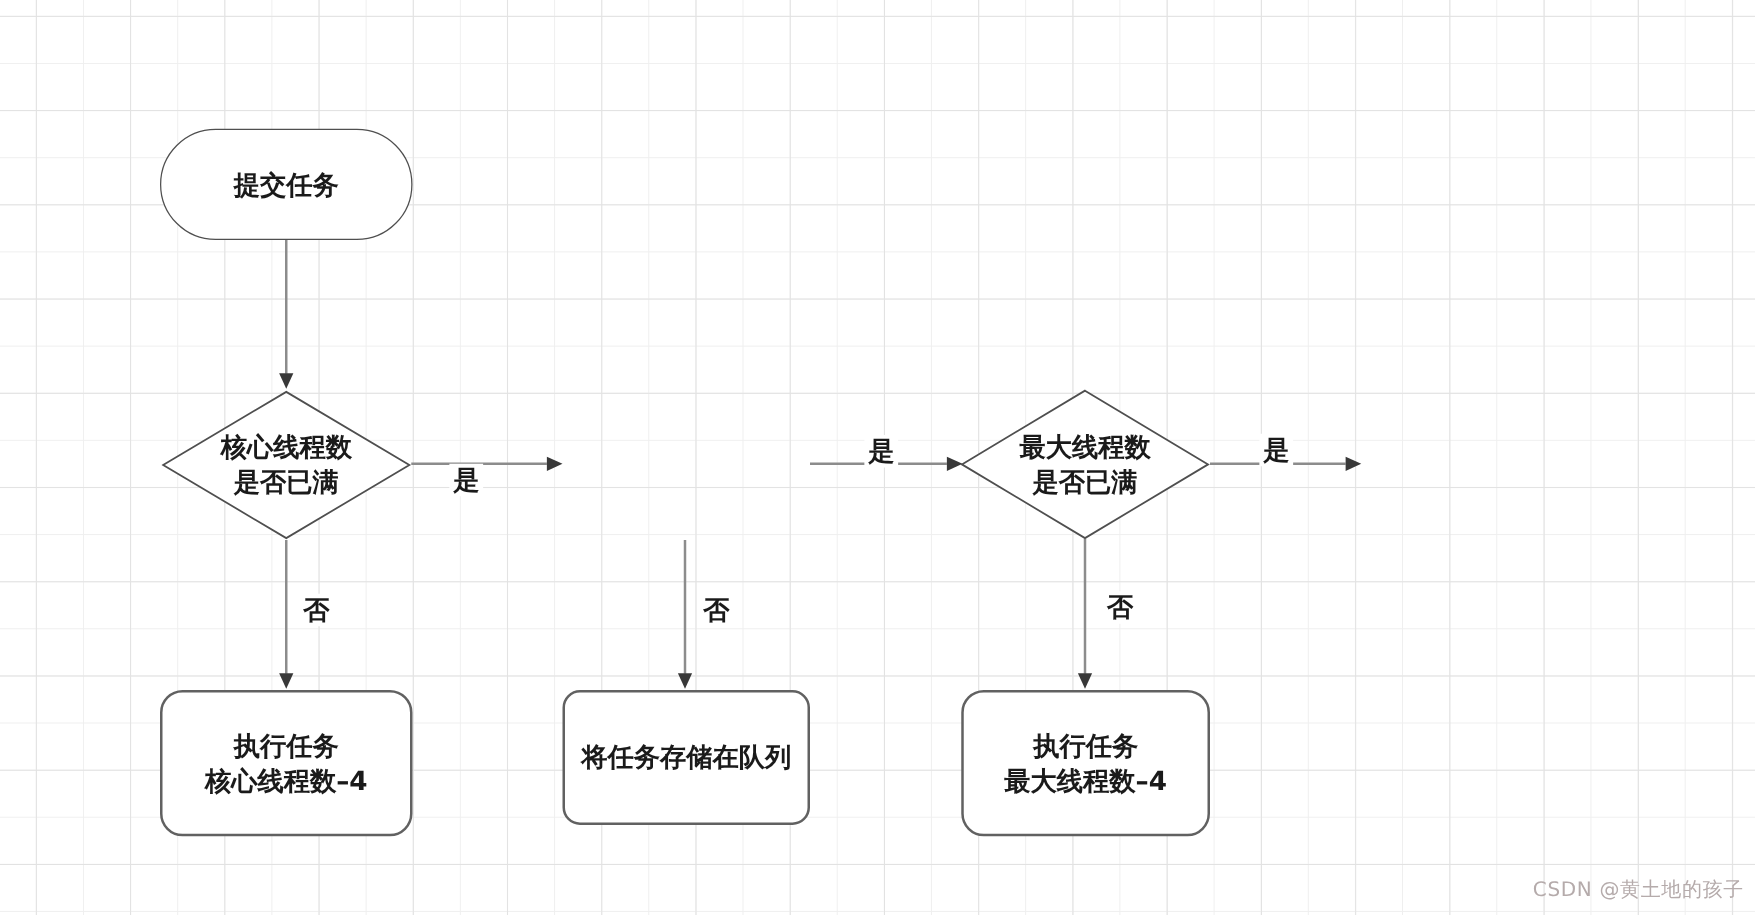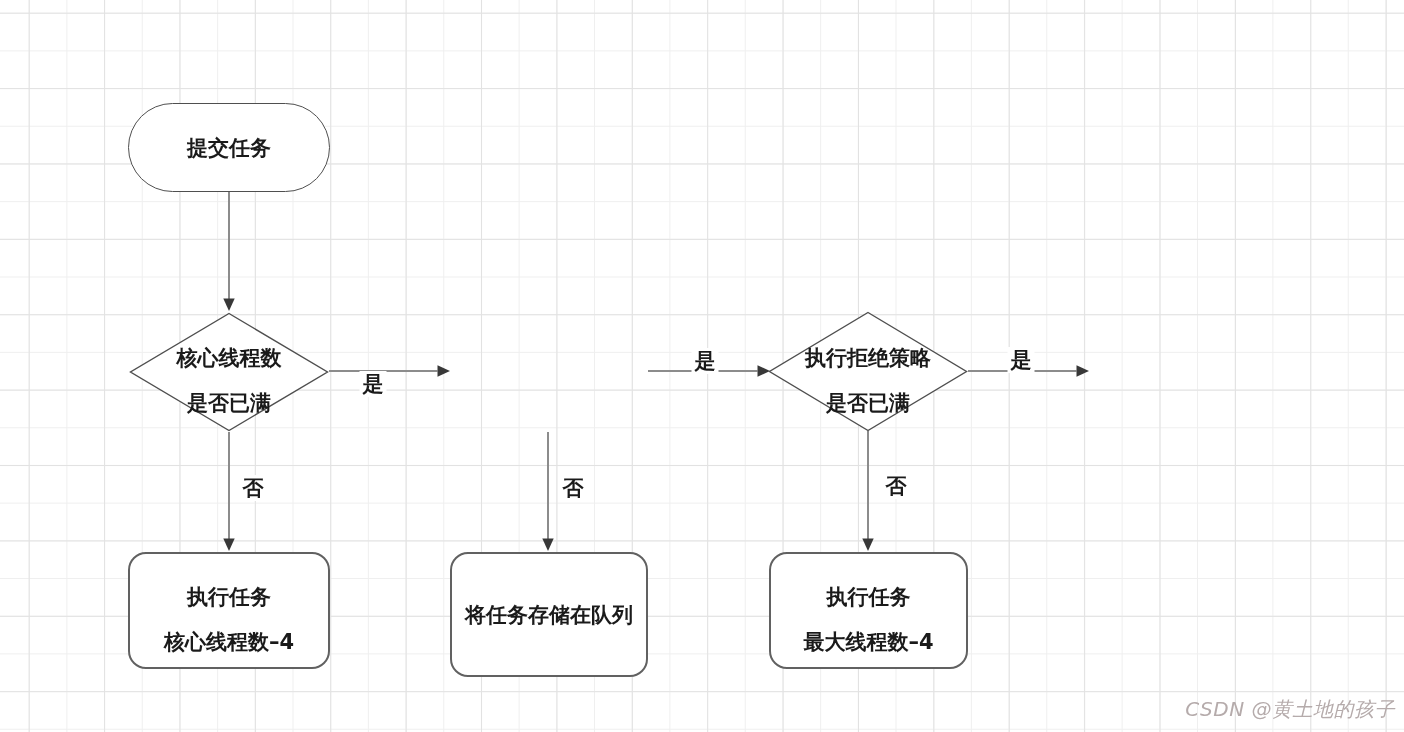--- a/index.html
+++ b/index.html
@@ -45,58 +45,57 @@
     border: 1.5px solid #4f4f4f;
     border-radius: 45px;
   }
   .rect {
     background: #ffffff;
     border: 2px solid #616161;
     border-radius: 18px;
   }
   .rect-reject { left: 1089px; top: 311px; width: 200px; height: 120px; border-color: #565656; }
   .rect-exec-core { left: 128px; top: 552px; width: 202px; height: 117px; }
-  .rect-store-queue { left: 450px; top: 552px; width: 198px; height: 125px; }
+  .rect-store-queue { left: 450px; top: 552px; width: 198px; height: 108px; border-radius: 14px; }
   .rect-exec-max { left: 769px; top: 552px; width: 199px; height: 117px; }
   .diamond { background: transparent; border: none; padding: 0; }
   .diamond-core { left: 129px; top: 312px; width: 200px; height: 120px; }
   .diamond-queue { left: 448px; top: 312px; width: 200px; height: 120px; }
   .diamond-max { left: 768px; top: 311px; width: 200px; height: 121px; }
   .diamond svg {
     position: absolute;
     left: 0; top: 0; width: 100%; height: 100%;
   }
   .diamond-shape { fill: #ffffff; stroke: #4f4f4f; stroke-width: 1.4; }
   .diamond .node-text { position: relative; z-index: 1; }
-  .node-line { display: block; margin-top: 17px; }
+  .node-line { display: block; }
   .edge-label {
     position: absolute;
     transform: translate(-50%, -50%);
     font-weight: bold;
     font-size: 21px;
     color: #1a1a1a;
     background: #ffffff;
     padding: 0 3px;
     line-height: 26px;
   }
   .lbl-core-yes  { left: 373px;  top: 384px; }
   .lbl-queue-yes { left: 705px;  top: 361px; }
   .lbl-max-yes   { left: 1021px; top: 360px; }
   .lbl-core-no   { left: 253px;  top: 488px; }
   .lbl-queue-no  { left: 573px;  top: 488px; }
   .lbl-max-no    { left: 896px;  top: 486px; }
   .watermark {
     position: absolute;
     right: 9px;
     bottom: 9px;
-    font-size: 20px;
+    font-size: 16px;
     font-weight: 400;
     color: #b5abab;
     letter-spacing: 0.5px;
-    font-style: italic;
   }
 </style>
 </head>
 <body>
 
 <div class="canvas">
 
   <svg class="edges">
 
     <path class="edge-line" d="M229 192 L229 299"></path>
@@ -134,21 +133,21 @@
       <span class="node-line">是否已满</span>
     </span>
   </div>
 
 
   <div class="node diamond diamond-max">
     <svg viewBox="0 0 200 120" preserveAspectRatio="none">
       <polygon class="diamond-shape" points="100,1.5 198.5,60 100,118.5 1.5,60" vector-effect="non-scaling-stroke"></polygon>
     </svg>
     <span class="node-text">
-      <span class="node-line">执行拒绝策略</span>
+      <span class="node-line">最大线程数</span>
       <span class="node-line">是否已满</span>
     </span>
   </div>
 
 
   <div class="node rect rect-exec-core">
     <span class="node-text">
       <span class="node-line">执行任务</span>
       <span class="node-line">核心线程数–4</span>
     </span>

